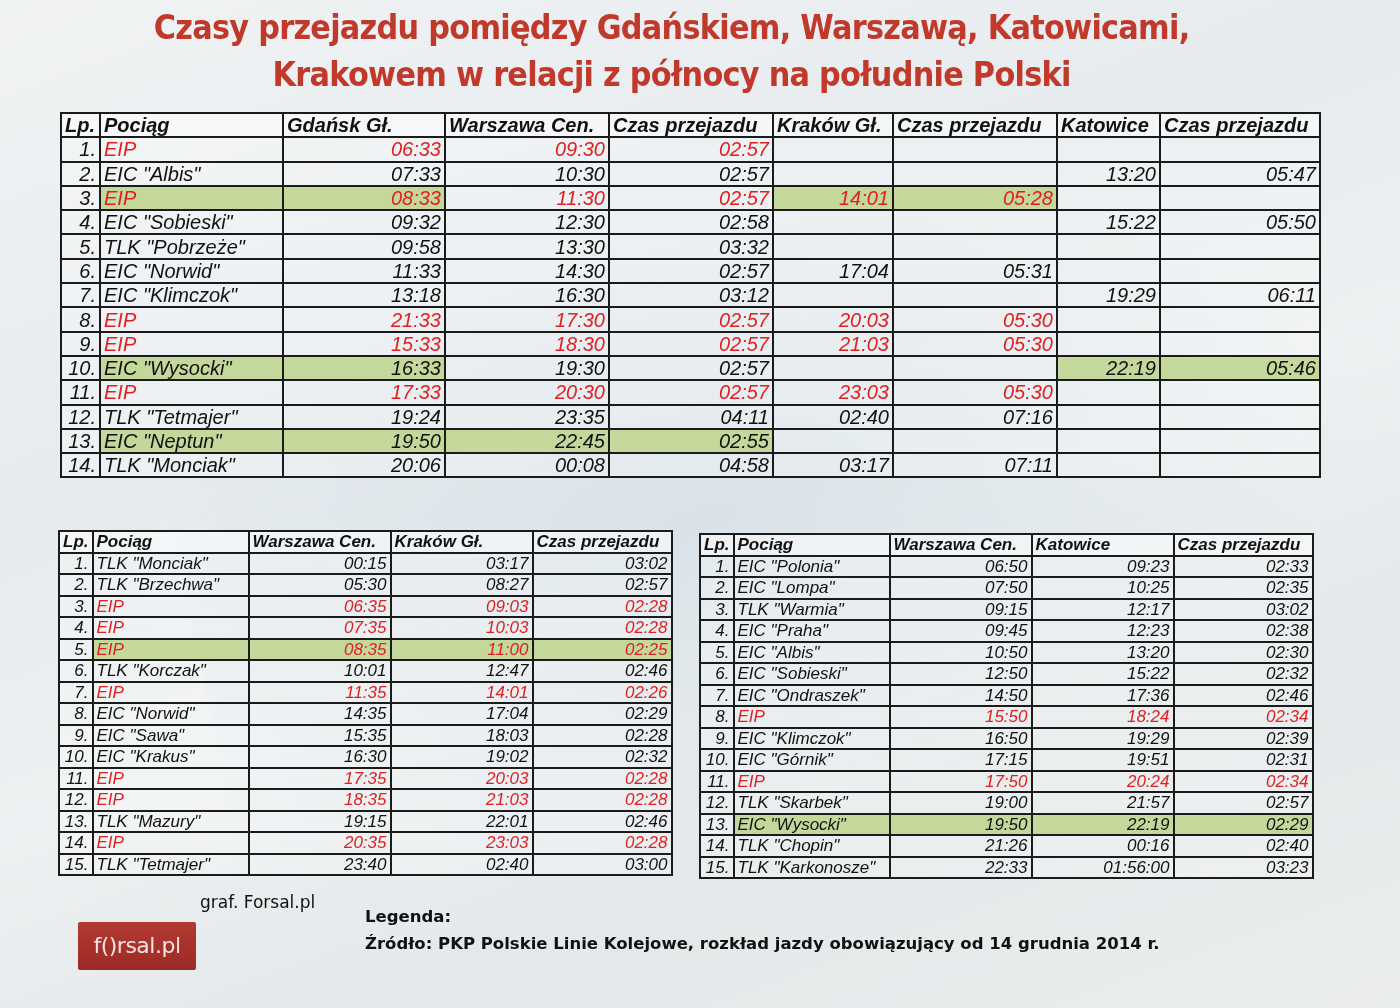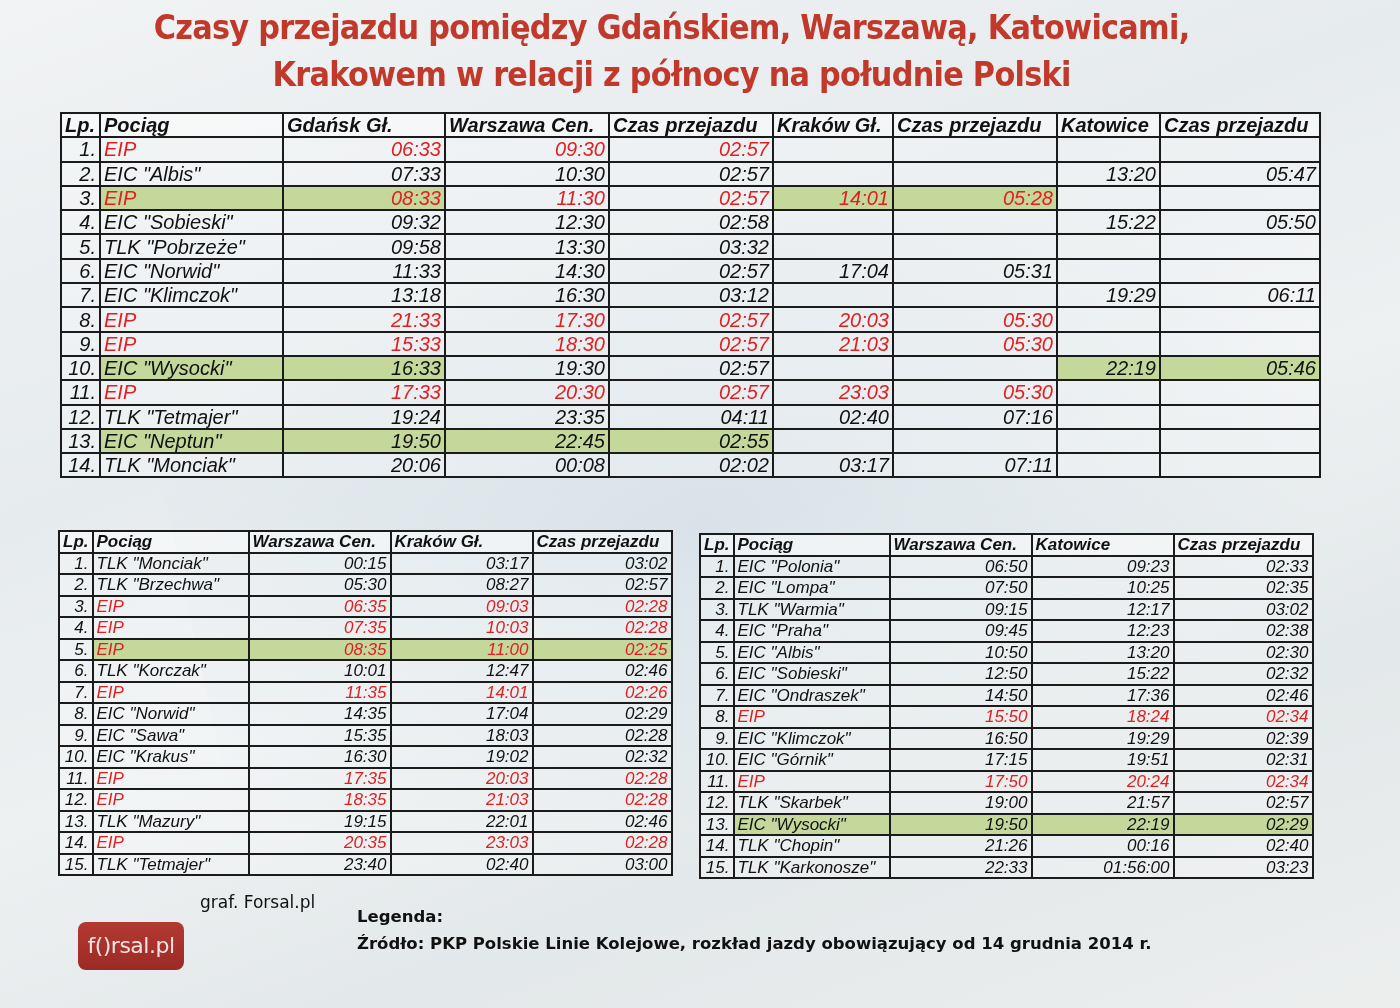--- a/index.html
+++ b/index.html
@@ -39,34 +39,34 @@
   #main td, #main th { height: 22.3px; line-height: 22px; }
   #main th { font-size: 20px; }
 
   #wk { left: 58px; top: 530px; font-size: 17px; }
   #wk td, #wk th { height: 19.5px; line-height: 19px; }
 
   #wkat { left: 699px; top: 533px; font-size: 17px; }
   #wkat td, #wkat th { height: 19.5px; line-height: 19px; }
 
   .logo {
-    position: absolute; left: 78px; top: 922px; width: 106px; height: 48px;
+    position: absolute; left: 78px; top: 922px; width: 118px; height: 48px;
     background: linear-gradient(180deg, #b33a33 0%, #9c2a24 100%);
-    border-radius: 8px; color: #f4e4e2; font-family: "DejaVu Sans", sans-serif;
+    border-radius: 2px; color: #f4e4e2; font-family: "DejaVu Sans", sans-serif;
     font-size: 22px; line-height: 48px; text-align: center; letter-spacing: -0.5px;
   }
   .credit {
     position: absolute; left: 200px; top: 892px; font-family: "DejaVu Sans", sans-serif;
     font-weight: normal; font-size: 17px; color: #111;
   }
   .legend {
     position: absolute; left: 357px; top: 904px; font-family: "DejaVu Sans", sans-serif;
     font-weight: bold; font-size: 16.5px; line-height: 26.5px; color: #111;
   }
-  .legend div { white-space: nowrap; }
+  .legend div { white-space: nowrap; margin-left: 8px; }
 </style>
 </head>
 <body>
 
 <div class="bg-swoosh"></div>
 
 <div class="title">
   <div>Czasy przejazdu pomiędzy Gdańskiem, Warszawą, Katowicami,</div>
   <div>Krakowem w relacji z północy na południe Polski</div>
 </div>
@@ -238,21 +238,21 @@
         <td class="num"></td>
         <td class="num"></td>
         <td class="num"></td>
         <td class="num"></td>
       </tr>
       <tr>
         <td class="lp">14.</td>
         <td class="name">TLK "Monciak"</td>
         <td class="num">20:06</td>
         <td class="num">00:08</td>
-        <td class="num">02:02</td>
+        <td class="num">04:58</td>
         <td class="num">03:17</td>
         <td class="num">07:11</td>
         <td class="num"></td>
         <td class="num"></td>
       </tr>
     </tbody>
 </table>
 
 <table class="tt" id="wk">
   <colgroup>

